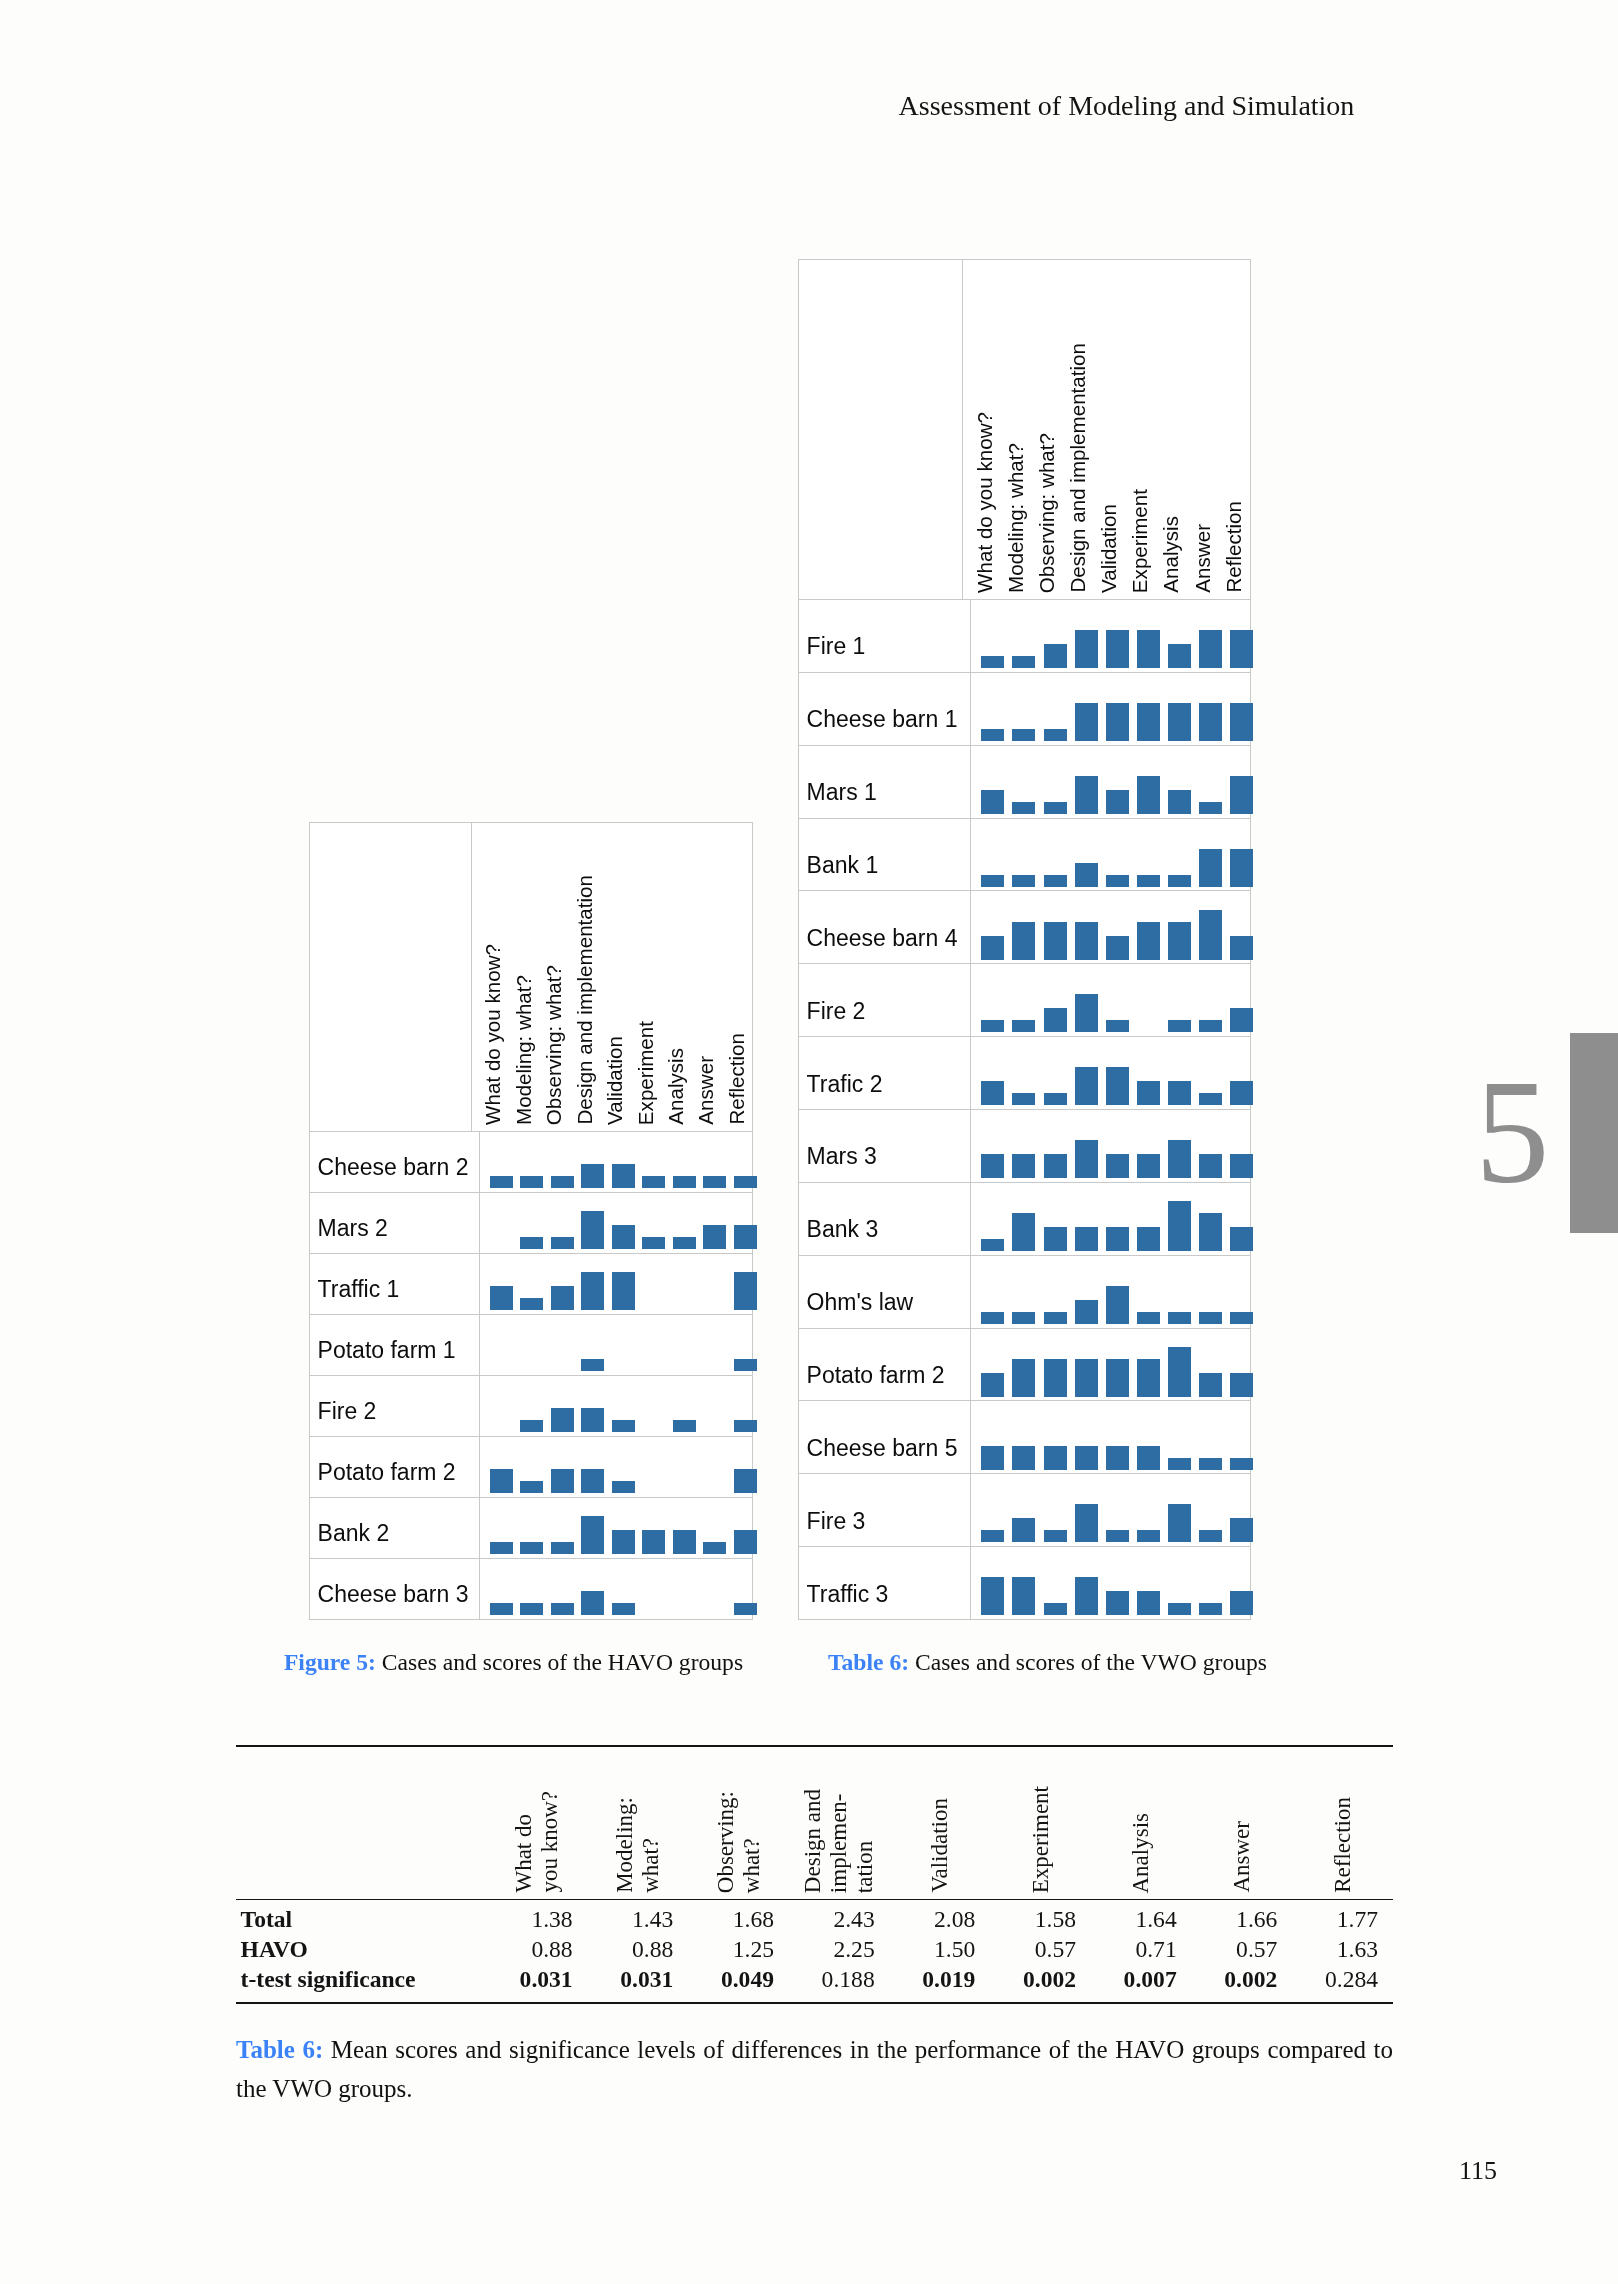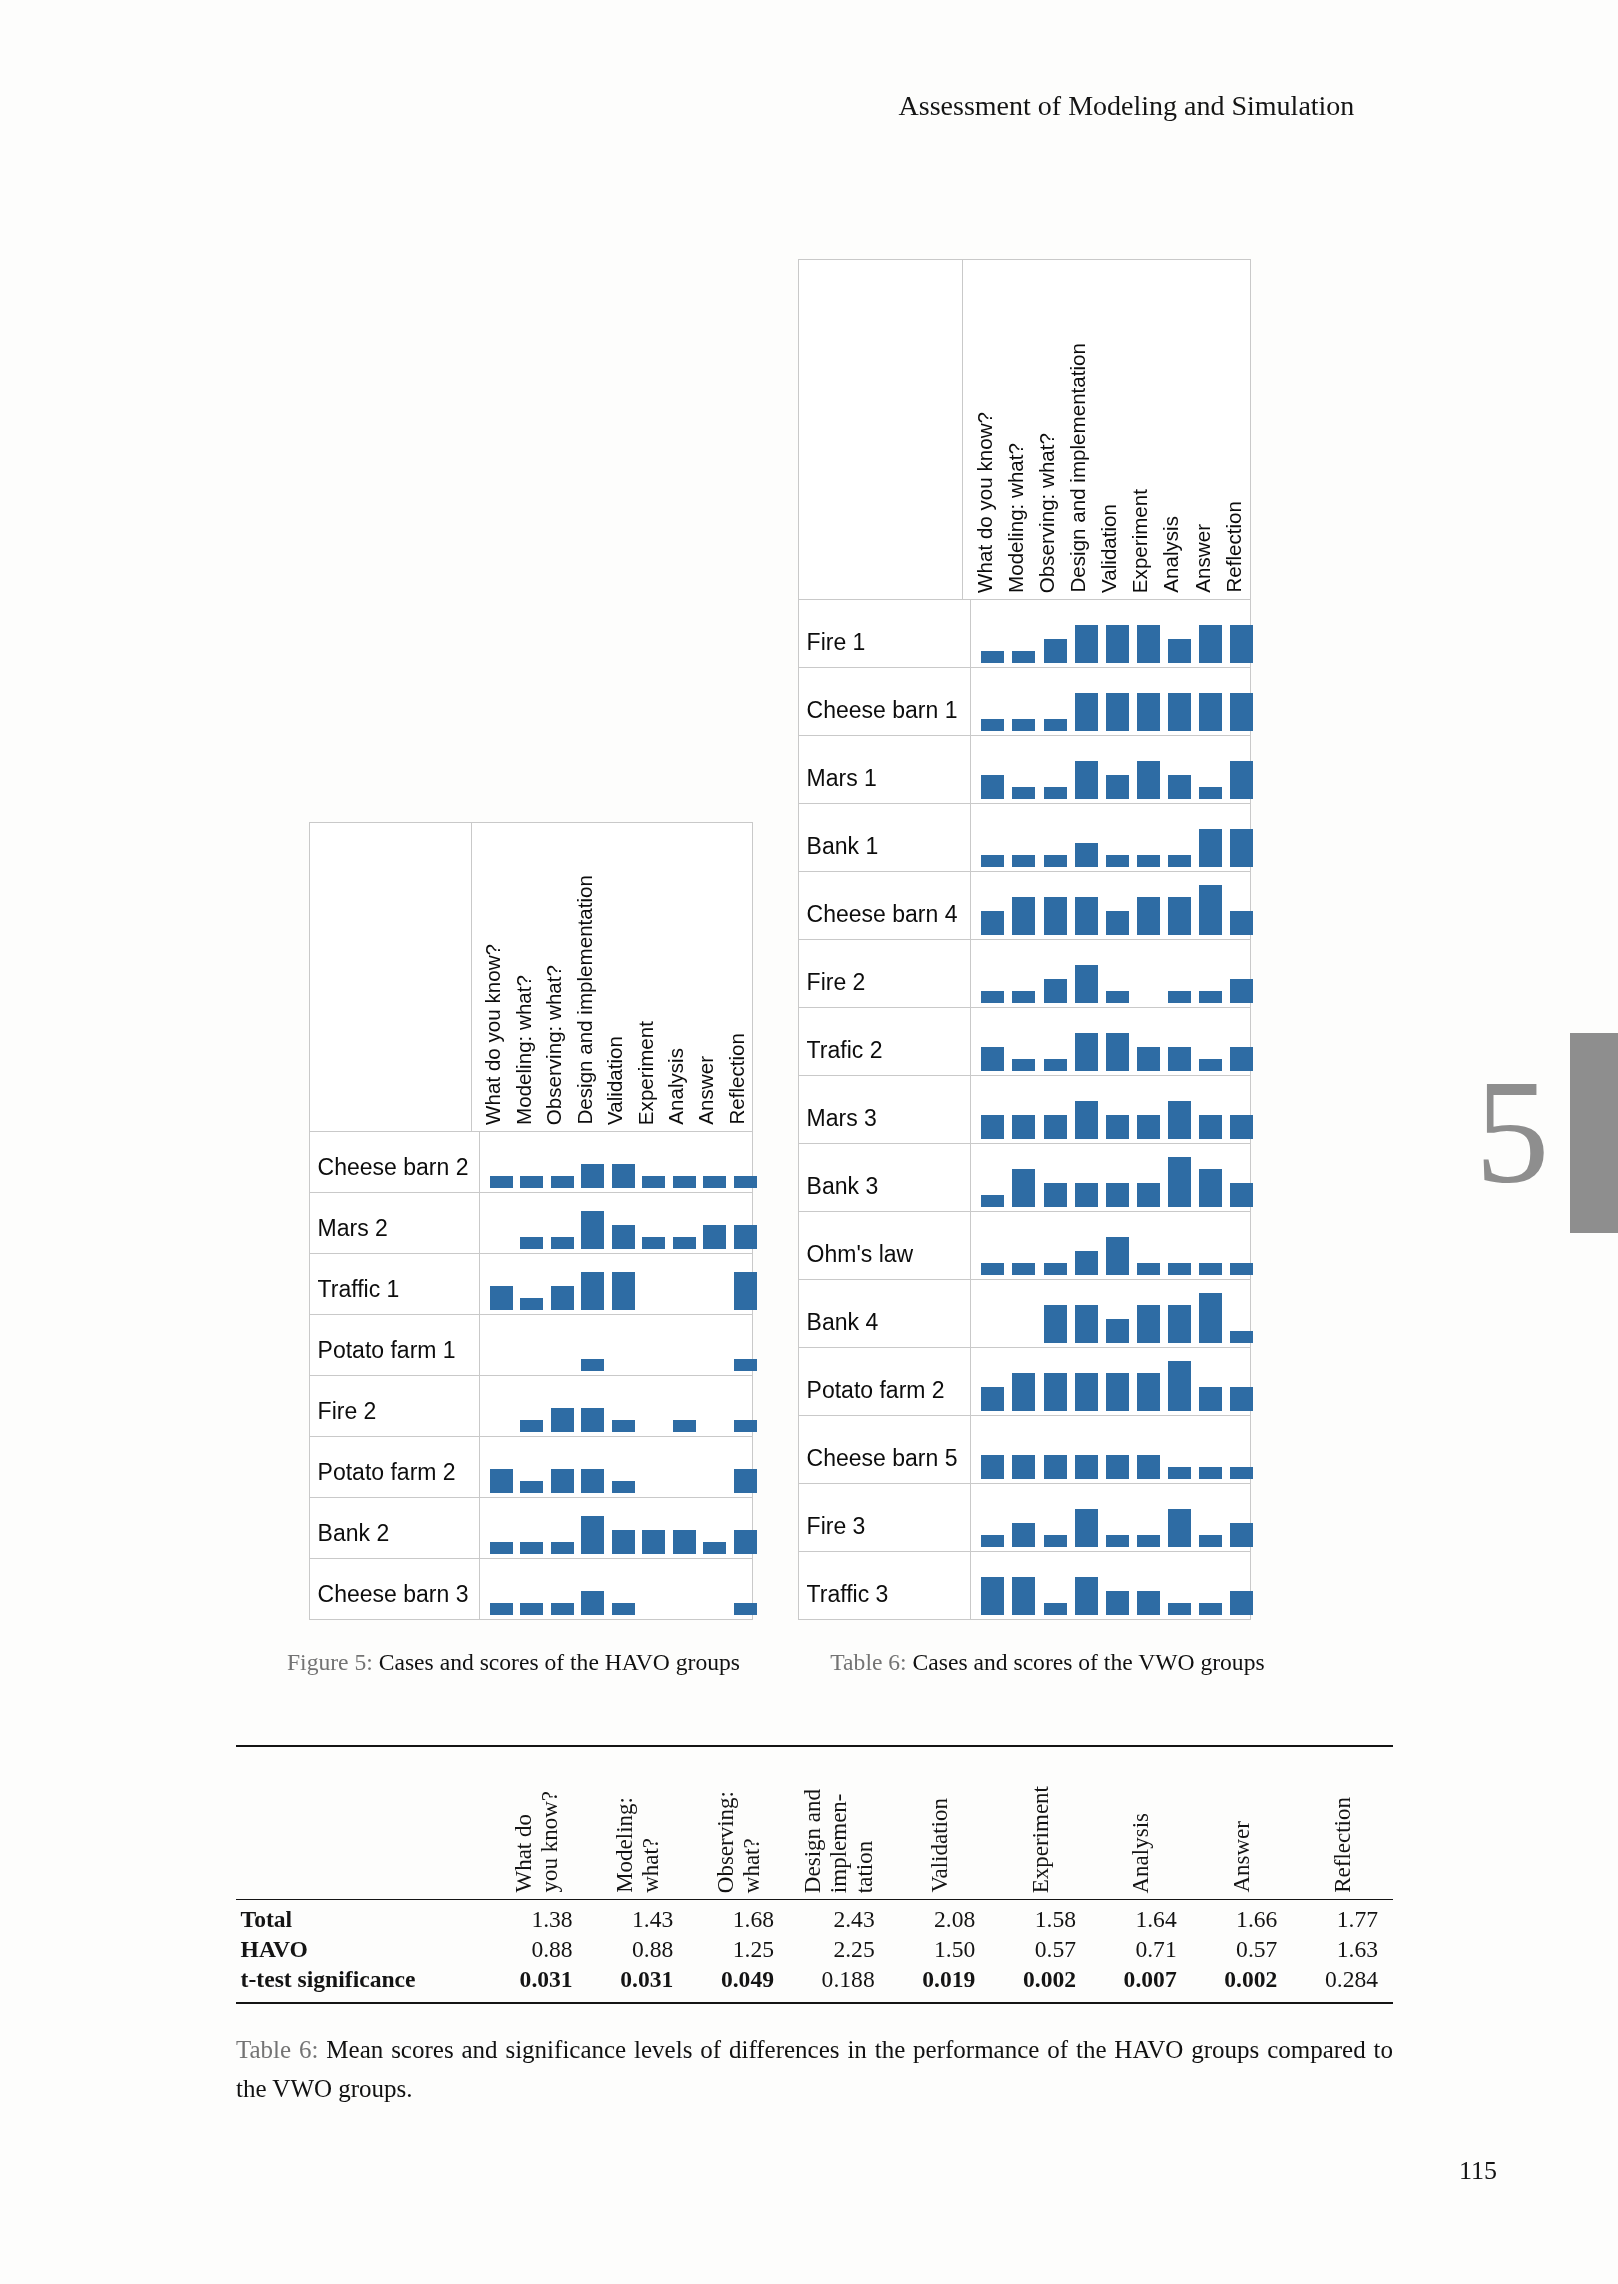--- a/index.html
+++ b/index.html
@@ -20,21 +20,21 @@
   .fbars{flex:1;position:relative;border-left:1.5px solid var(--grid);}
   .bar{position:absolute;bottom:3.8px;width:23px;background:var(--bar);}
   .rot{writing-mode:vertical-rl;transform:rotate(180deg);white-space:pre;}
   .colhead{position:absolute;bottom:6px;transform:translateX(-50%) rotate(180deg);
         font-family:"Liberation Sans",sans-serif;font-size:20.6px;color:#0d0d0d;line-height:1.18;}
   
   .caption{position:absolute;font-size:23.6px;color:#111;}
   #cap5{left:251px;top:1649px;width:525px;text-align:center;}
   #cap6{left:777px;top:1649px;width:541px;text-align:center;}
   #capT{left:236px;top:2031px;width:1157px;text-align:justify;font-size:25px;line-height:1.55;}
-  .cap-label{font-weight:normal;color:#737373;}
+  .cap-label{font-weight:bold;color:#3b82f6;}
   
   #t6{position:absolute;left:236px;top:1745px;width:1157px;
         border-top:2.3px solid #141414;border-bottom:2.3px solid #141414;background:transparent;}
   .t6-head{display:flex;height:152px;border-bottom:1.5px solid #141414;}
   .t6-spacer{flex:0 0 251px;}
   .t6-hcell{flex:1;position:relative;}
   .t6-rot{position:absolute;bottom:6px;left:50%;transform:translateX(-50%) rotate(180deg);
         writing-mode:vertical-rl;white-space:pre;font-size:23px;line-height:1.12;color:#141414;}
   .t6-rows{padding:4.6px 0 7.6px 0;}
   .t6-row{display:flex;align-items:center;height:30px;font-size:23.6px;}
@@ -313,32 +313,20 @@
             <div class="bar" style="left: 73px; height: 12px;"></div>
             <div class="bar" style="left: 104px; height: 24px;"></div>
             <div class="bar" style="left: 135px; height: 38px;"></div>
             <div class="bar" style="left: 166px; height: 12px;"></div>
             <div class="bar" style="left: 197px; height: 12px;"></div>
             <div class="bar" style="left: 228px; height: 12px;"></div>
             <div class="bar" style="left: 259px; height: 12px;"></div>
           </div>
         </div>
         <div class="frow">
-          <div class="flabel" style="width: 163px;">Bank 4</div>
-          <div class="fbars">
-            <div class="bar" style="left: 73px; height: 38px;"></div>
-            <div class="bar" style="left: 104px; height: 38px;"></div>
-            <div class="bar" style="left: 135px; height: 24px;"></div>
-            <div class="bar" style="left: 166px; height: 38px;"></div>
-            <div class="bar" style="left: 197px; height: 38px;"></div>
-            <div class="bar" style="left: 228px; height: 50px;"></div>
-            <div class="bar" style="left: 259px; height: 12px;"></div>
-          </div>
-        </div>
-        <div class="frow">
           <div class="flabel" style="width: 163px;">Potato farm 2</div>
           <div class="fbars">
             <div class="bar" style="left: 10.2px; height: 24px;"></div>
             <div class="bar" style="left: 41px; height: 38px;"></div>
             <div class="bar" style="left: 73px; height: 38px;"></div>
             <div class="bar" style="left: 104px; height: 38px;"></div>
             <div class="bar" style="left: 135px; height: 38px;"></div>
             <div class="bar" style="left: 166px; height: 38px;"></div>
             <div class="bar" style="left: 197px; height: 50px;"></div>
             <div class="bar" style="left: 228px; height: 24px;"></div>

